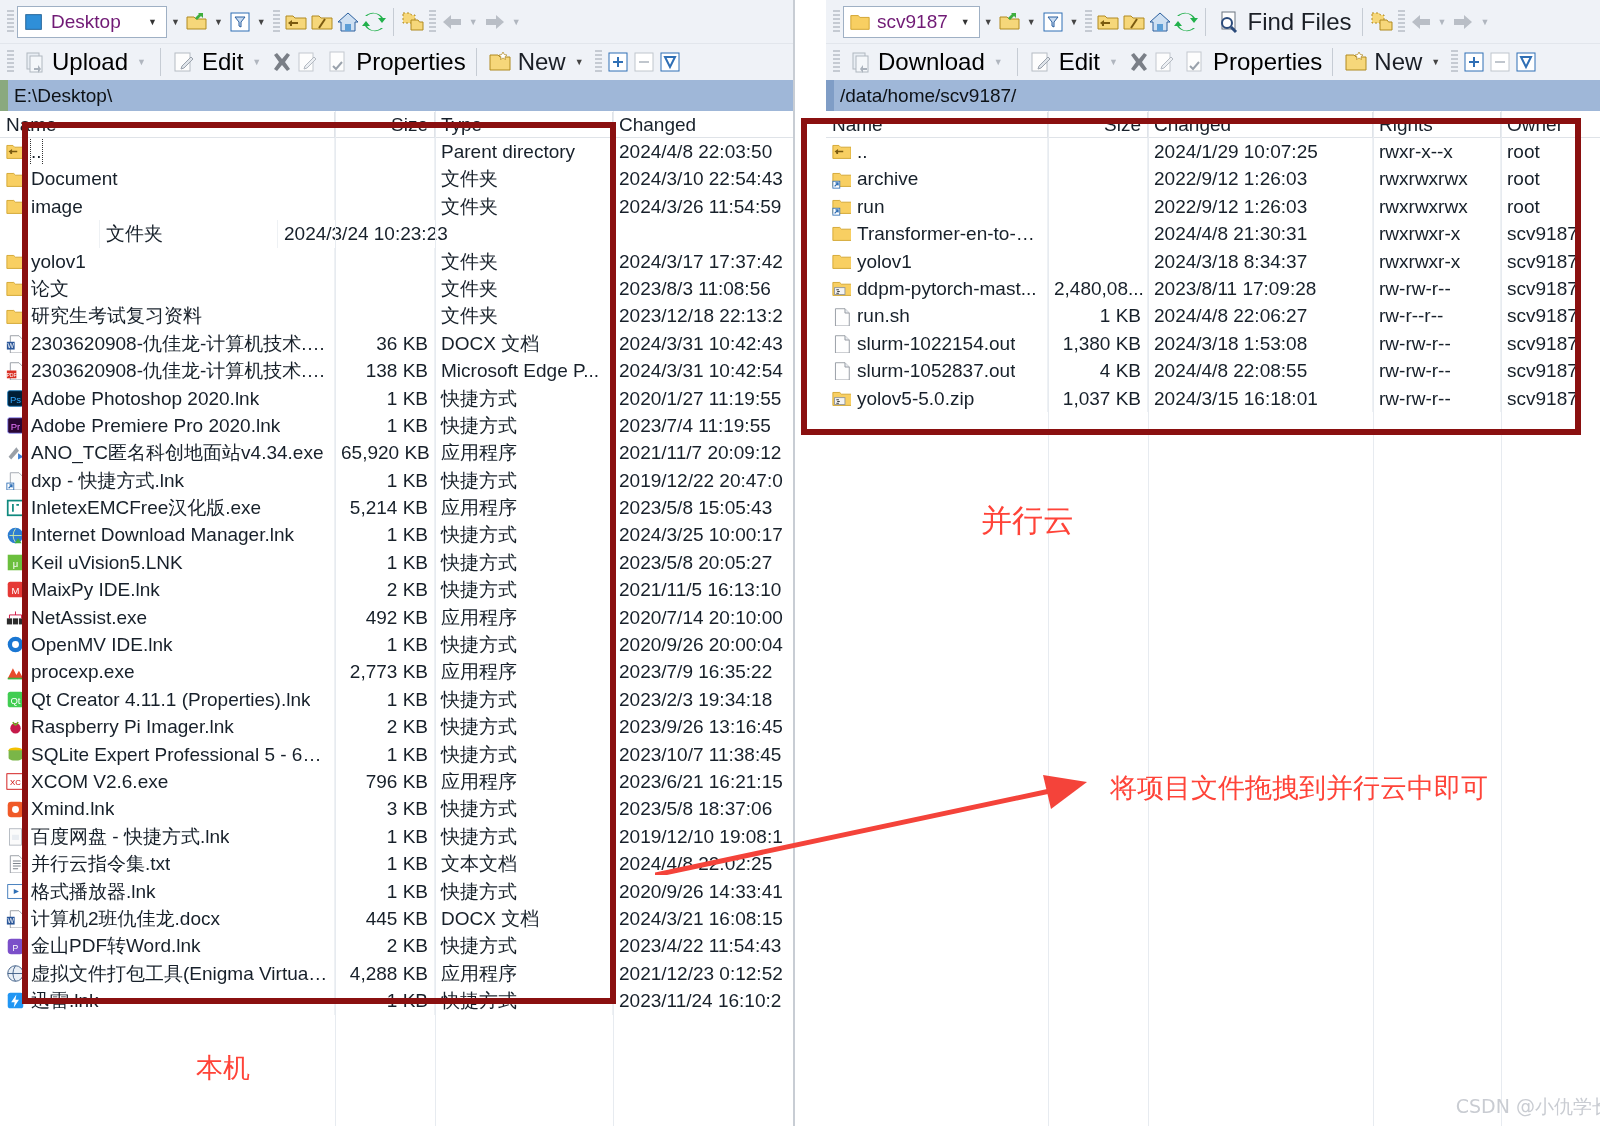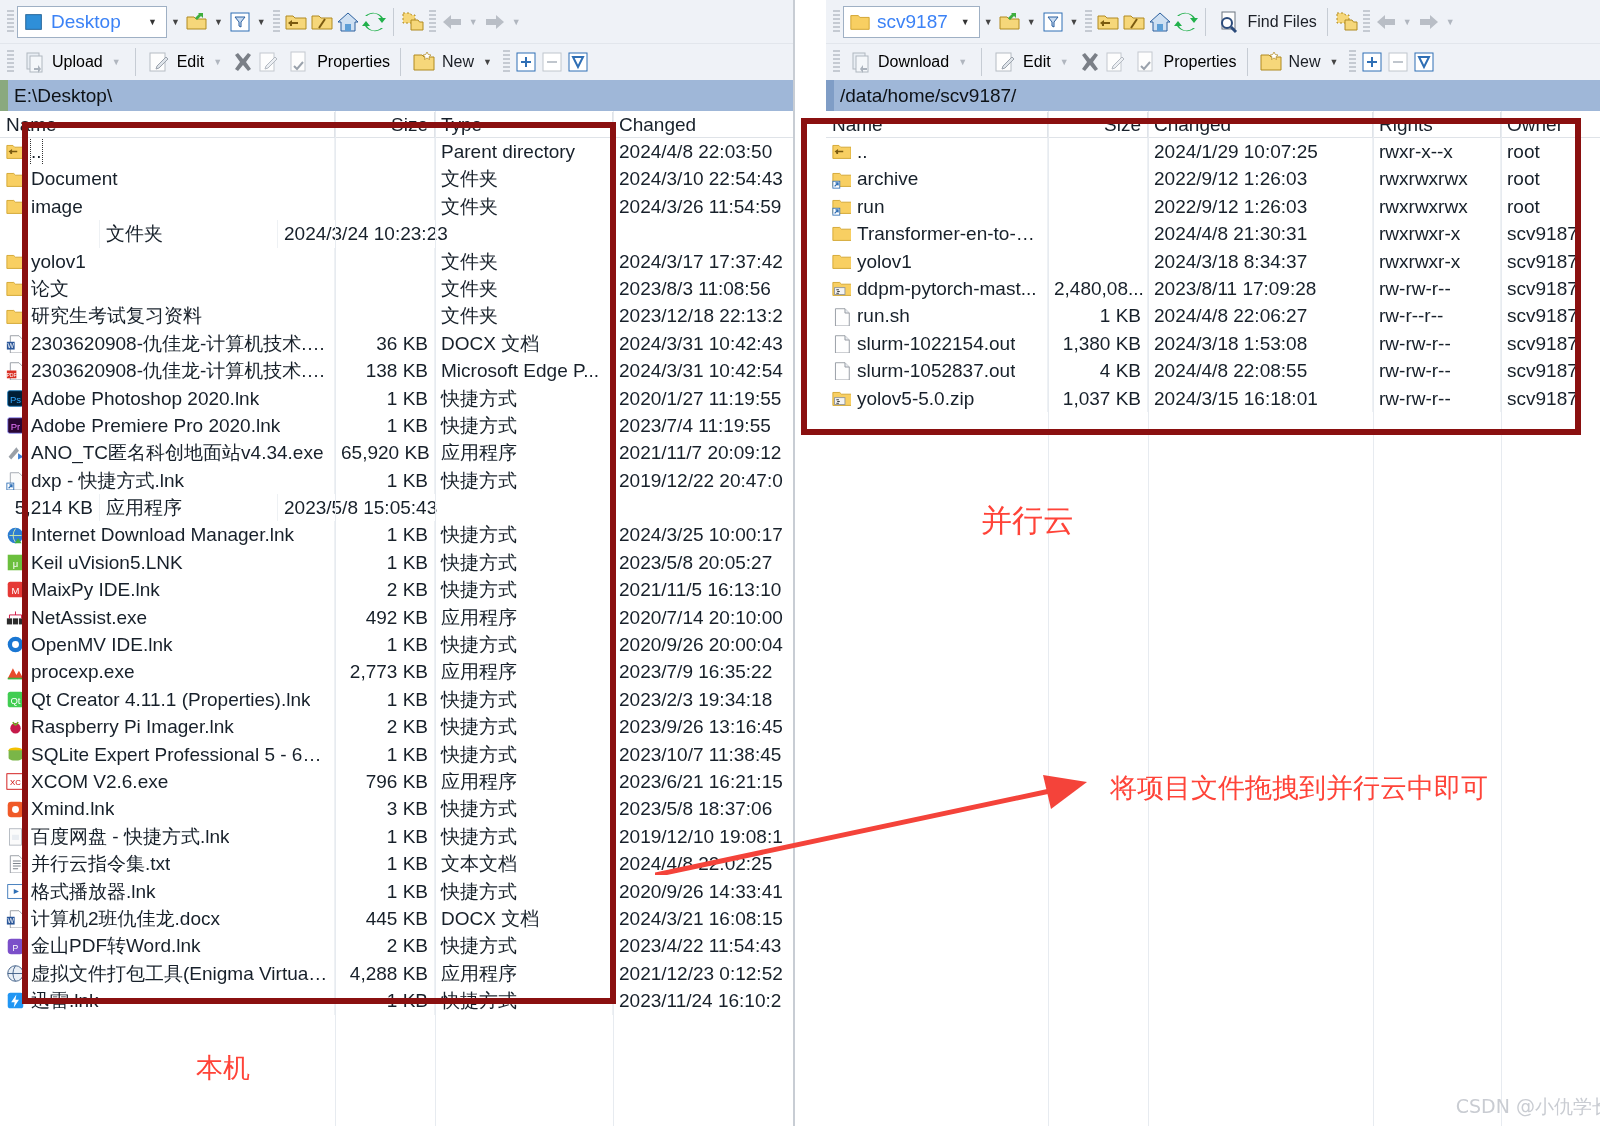--- a/index.html
+++ b/index.html
@@ -28,25 +28,25 @@
   .grip{width:7px;height:24px;margin:0 3px;
     background:repeating-linear-gradient(to bottom,#b7bdc6 0 2px,transparent 2px 4px);
     flex:0 0 auto;opacity:.75;}
   .sep{width:1px;height:28px;background:#c6ccd4;margin:0 6px;flex:0 0 auto;}
 
   .combo{
     height:32px;min-width:150px;background:#fff;border:1px solid #9fb0c4;
     display:flex;align-items:center;gap:6px;padding:0 2px 0 5px;box-sizing:border-box;
     flex:0 0 auto;
   }
-  .combo .lbl{font-size:19px;color:#3b82f6;text-align:right;}
+  .combo .lbl{font-size:19px;color:#701a75;text-align:right;}
   .combo .caret{margin-left:auto;padding:0 7px;font-size:9px;color:#333;}
 
   .tbtn{display:flex;align-items:center;gap:5px;padding:2px 4px;flex:0 0 auto;cursor:default;}
-  .tbtn .txt{font-size:16px;color:#3b3f46;}
+  .tbtn .txt{font-size:24px;color:#3b3f46;}
   .tbtn.dis .txt{color:#000000;}
   .caretd{font-size:9px;color:#444;padding:0 4px;}
   .caretd.dis{color:#b0b6bf;}
 
   
   .ico{width:26px;height:24px;flex:0 0 auto;display:block;}
   .ico.sm{width:22px;height:22px;}
 
   
   .pathbar{
@@ -384,20 +384,27 @@
                 <rect x="1" y="14" width="8" height="8" fill="#fff" stroke="#2f6fb5"></rect>
                 <path d="M3 20l4-4M4 16h3v3" stroke="#2f6fb5" stroke-width="1.4" fill="none"></path>
               </svg>
               <span class="fname">dxp - 快捷方式.lnk</span>
             </div>
             <div class="c L-size num">1 KB</div>
             <div class="c L-type">快捷方式</div>
             <div class="c L-chg last">2019/12/22  20:47:0</div>
           </div>
           <div class="row">
+            <div class="c L-name name">
+              <svg class="fi" viewBox="0 0 22 22">
+                <rect x="2" y="3" width="18" height="17" fill="#fff" stroke="#108a7f" stroke-width="2"></rect>
+                <path d="M7 7h2v9H7zM12 7h3v2h-3z" fill="#108a7f"></path>
+              </svg>
+              <span class="fname">InletexEMCFree汉化版.exe</span>
+            </div>
             <div class="c L-size num">5,214 KB</div>
             <div class="c L-type">应用程序</div>
             <div class="c L-chg last">2023/5/8  15:05:43</div>
           </div>
           <div class="row">
             <div class="c L-name name">
               <svg class="fi" viewBox="0 0 22 22">
                 <circle cx="11" cy="11" r="9" fill="#2d7dd2"></circle>
                 <path d="M4 11h14M11 3a14 14 0 000 16" stroke="#d9f0a0" fill="none"></path>
                 <path d="M14 14l4 6h-8z" fill="#3fae3f"></path>

